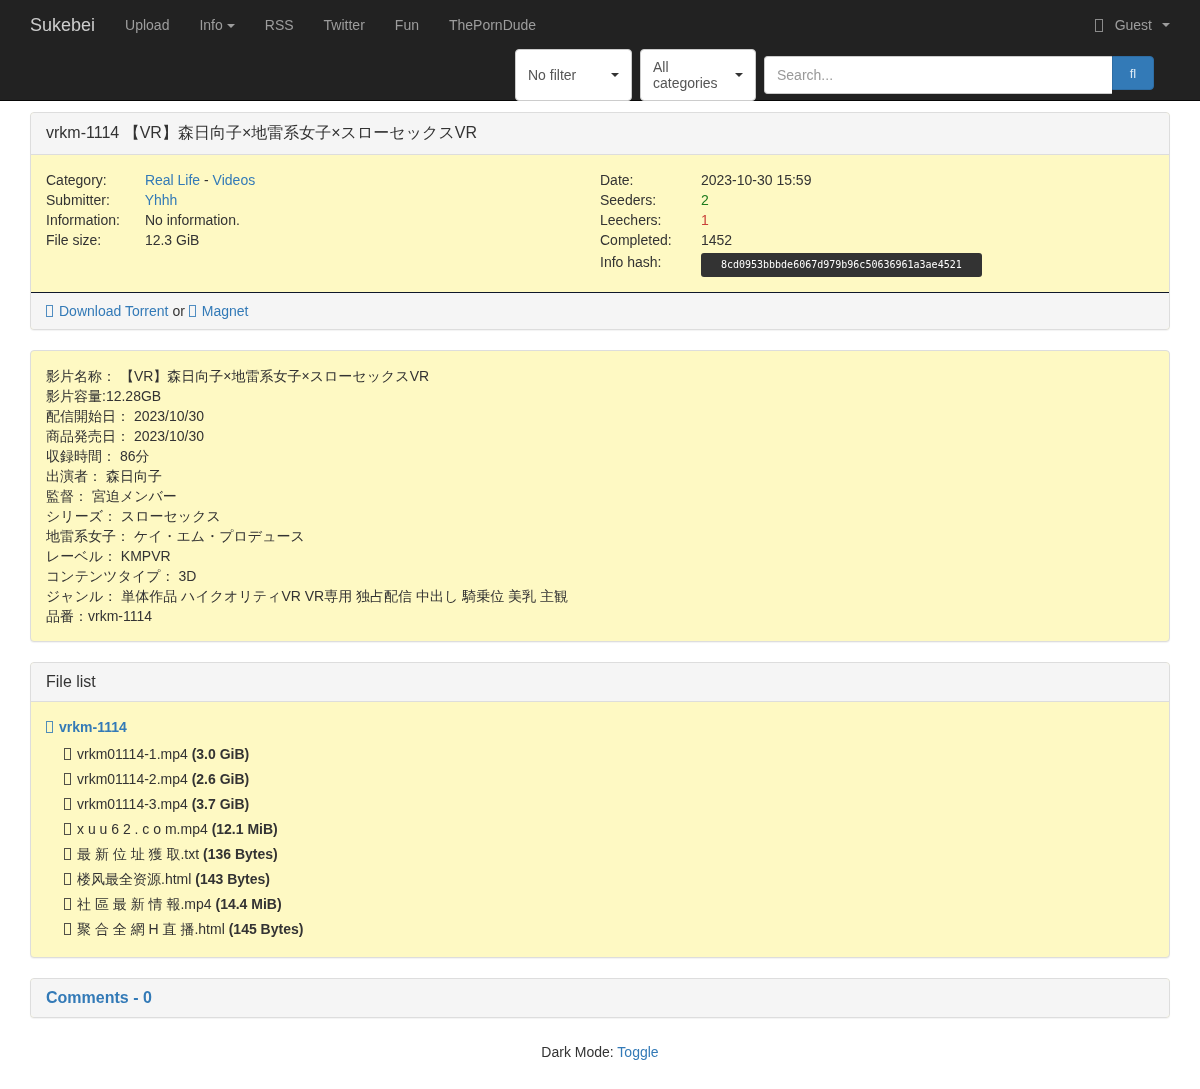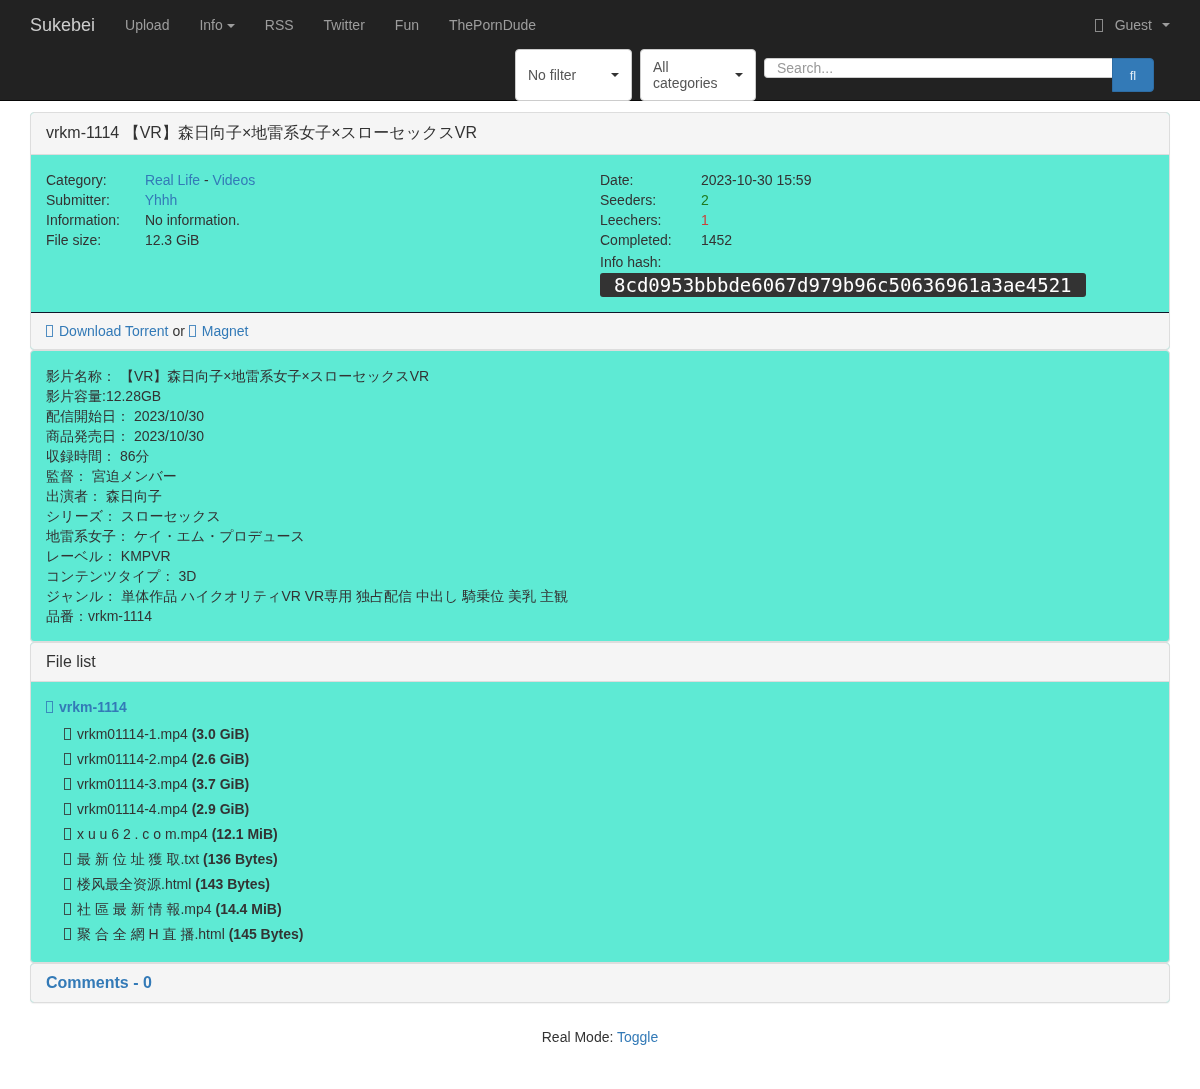--- a/index.html
+++ b/index.html
@@ -29,35 +29,35 @@
   .select-box {
     height: 52px; background: #fff; border: 1px solid #ccc; border-radius: 4px;
     display: flex; align-items: center; justify-content: space-between;
     padding: 0 12px; color: #555; margin-right: 8px; cursor: pointer;
   }
   .select-filter { width: 117px; }
   .select-category { width: 116px; }
   .select-box .caret { color: #333; }
   .input-group { display: flex; }
   .search-input {
-    width: 348px; height: 20px; border: 1px solid #ccc; border-right: none;
+    width: 348px; height: 38px; border: 1px solid #ccc; border-right: none;
     border-radius: 4px 0 0 4px; padding: 0 12px; font-size: 14px; color: #4d7c0f;
     font-family: inherit; outline: none;
   }
   .search-input::placeholder { color: #999; }
   .search-btn {
     width: 42px; height: 34px; background: #337ab7; border: 1px solid #2e6da4;
     border-radius: 0 4px 4px 0; color: #dceaf5; font-size: 13px; cursor: pointer;
     font-family: inherit;
   }
 
   
   .container { width: 1140px; margin: 0 auto; }
 
-  .panel { border: 1px solid #ddd; border-radius: 4px; background: #5eead4; box-shadow: 0 1px 1px rgba(0,0,0,.05); }
+  .panel { border: 1px solid #ddd; border-radius: 4px; margin-bottom: 20px; background: #fef9c3; box-shadow: 0 1px 1px rgba(0,0,0,.05); }
   .panel-first { margin-top: 11px; }
   .panel-heading {
     padding: 10px 15px; background: #f5f5f5; border-bottom: 1px solid #ddd;
     border-radius: 3px 3px 0 0; font-size: 16px; color: #333;
   }
   .panel-heading-only { border-bottom: none; border-radius: 3px; }
   .panel-title-link { color: #337ab7; font-weight: 600; cursor: pointer; }
   .panel-body { padding: 15px; }
   .panel-footer { padding: 10px 15px; background: #f5f5f5; border-top: 1px solid #0f172a; border-radius: 0 0 3px 3px; }
 
@@ -65,22 +65,22 @@
 
   
   .details { display: flex; }
   .details-col { width: 50%; }
   .detail-row { line-height: 20px; margin-bottom: 0; }
   .detail-label { display: inline-block; width: 95px; vertical-align: top; }
   .details-col-right .detail-label { width: 97px; }
   .seeders { color: #1e7b1e; }
   .leechers { color: #c9413a; }
   .kbd {
-    background: #333; color: #fff; padding: 2px 14px; border-radius: 3px;
-    font-family: "DejaVu Sans Mono", "Liberation Mono", monospace; font-size: 19px;
+    background: #333; color: #fff; padding: 2px 20px; border-radius: 3px;
+    font-family: "DejaVu Sans Mono", "Liberation Mono", monospace; font-size: 10px;
     display: inline-block; margin-top: 1px;
   }
   .detail-row-hash { margin-top: 2px; }
 
   
   .tofu {
     display: inline-block; width: 7px; height: 12px;
     border: 1px solid currentColor; margin-right: 6px; vertical-align: -1px;
     opacity: .85;
   }
@@ -195,22 +195,22 @@
     </div>
   </div>
 
   <div class="panel">
     <div class="description-body">
       <div>影片名称： 【VR】森日向子×地雷系女子×スローセックスVR</div>
       <div>影片容量:12.28GB</div>
       <div>配信開始日： 2023/10/30</div>
       <div>商品発売日： 2023/10/30</div>
       <div>収録時間： 86分</div>
+      <div>出演者： 森日向子</div>
       <div>監督： 宮迫メンバー</div>
-      <div>出演者： 森日向子</div>
       <div>シリーズ： スローセックス</div>
       <div>地雷系女子： ケイ・エム・プロデュース</div>
       <div>レーベル： KMPVR</div>
       <div>コンテンツタイプ： 3D</div>
       <div>ジャンル： 単体作品 ハイクオリティVR VR専用 独占配信 中出し 騎乗位 美乳 主観</div>
       <div>品番：vrkm-1114</div>
     </div>
   </div>
 
   <div class="panel">
@@ -218,34 +218,33 @@
       <span>File list</span>
     </div>
     <div class="panel-body">
       <div class="folder-line">
         <span class="tofu"></span><span>vrkm-1114</span>
       </div>
       <ul class="file-list">
         <li><span class="tofu"></span><span>vrkm01114-1.mp4</span> <span class="file-size">(3.0 GiB)</span></li>
         <li><span class="tofu"></span><span>vrkm01114-2.mp4</span> <span class="file-size">(2.6 GiB)</span></li>
         <li><span class="tofu"></span><span>vrkm01114-3.mp4</span> <span class="file-size">(3.7 GiB)</span></li>
-        <li><span class="tofu"></span><span>vrkm01114-4.mp4</span> <span class="file-size">(2.9 GiB)</span></li>
         <li><span class="tofu"></span><span>x u u 6 2 . c o m.mp4</span> <span class="file-size">(12.1 MiB)</span></li>
         <li><span class="tofu"></span><span>最 新 位 址 獲 取.txt</span> <span class="file-size">(136 Bytes)</span></li>
         <li><span class="tofu"></span><span>楼风最全资源.html</span> <span class="file-size">(143 Bytes)</span></li>
         <li><span class="tofu"></span><span>社 區 最 新 情 報.mp4</span> <span class="file-size">(14.4 MiB)</span></li>
         <li><span class="tofu"></span><span>聚 合 全 網 H 直 播.html</span> <span class="file-size">(145 Bytes)</span></li>
       </ul>
     </div>
   </div>
 
   <div class="panel">
     <div class="panel-heading panel-heading-only">
       <a class="panel-title-link">Comments - 0</a>
     </div>
   </div>
 
   <div class="page-footer">
-    <span>Real Mode:</span>
+    <span>Dark Mode:</span>
     <a class="link">Toggle</a>
   </div>
 
 </div>
 
 </body></html>

